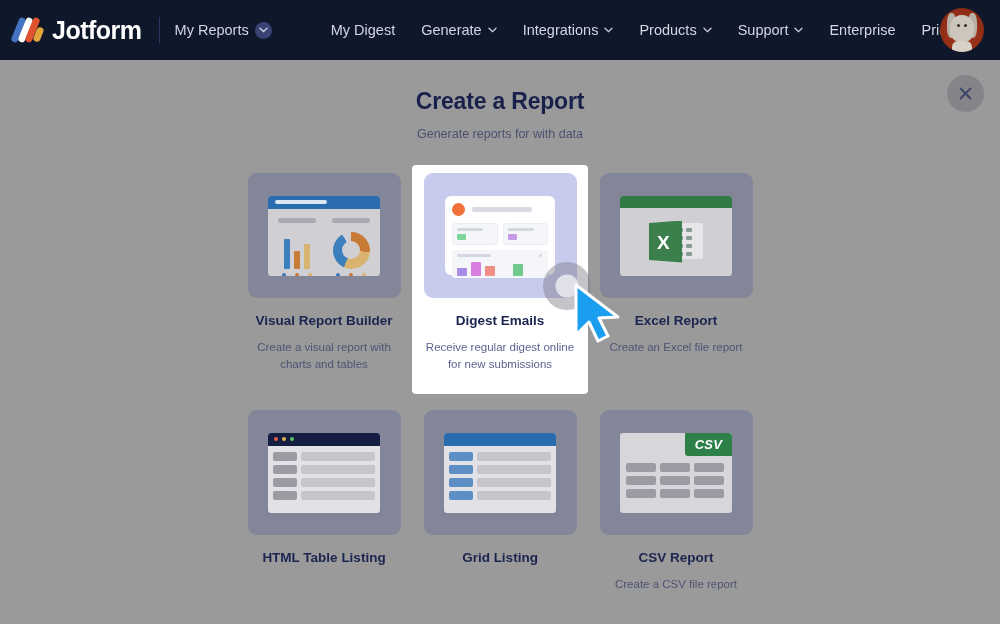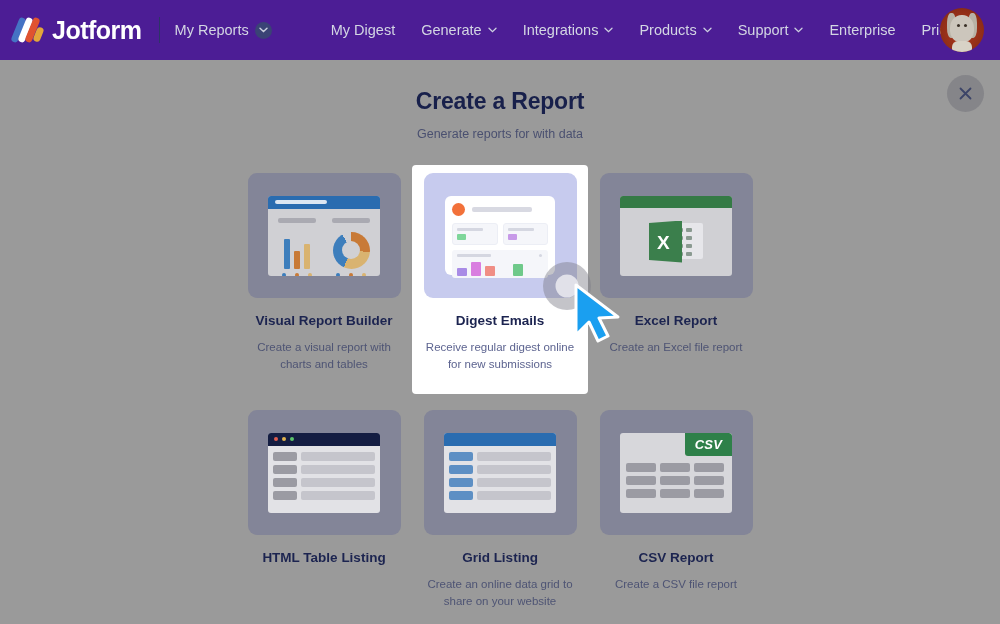--- a/index.html
+++ b/index.html
@@ -7,21 +7,21 @@
     width: 1000px; height: 624px;
     font-family: "Liberation Sans", sans-serif;
     overflow: hidden;
   }
   body { background: #9a9a9a; position: relative; }
 
   
   .header {
     position: absolute; top: 0; left: 0;
     width: 1000px; height: 60px;
-    background: #4c1d95;
+    background: #0f172a;
     display: flex; align-items: center;
     z-index: 30;
   }
   .logo-wrap {
     display: flex; align-items: center;
     margin-left: 14px; gap: 8px;
   }
   .logo-mark {
     width: 30px; height: 30px; position: relative; flex: none;
   }
@@ -498,21 +498,20 @@
                 <span class="v"></span>
               </div>
             <div class="gl-row">
                 <span class="k"></span>
                 <span class="v"></span>
               </div>
           </div>
         </div>
       </div>
       <div class="card-title">Grid Listing</div>
-      <div class="card-desc">Create an online data grid to share on your website</div>
     </div>
 
     <div class="card">
       <div class="tile">
         <div class="cs-win">
           <div class="cs-tag">CSV</div>
           <div class="cs-grid">
             <div class="cs-grow">
                 <i></i>
                 <i></i>

